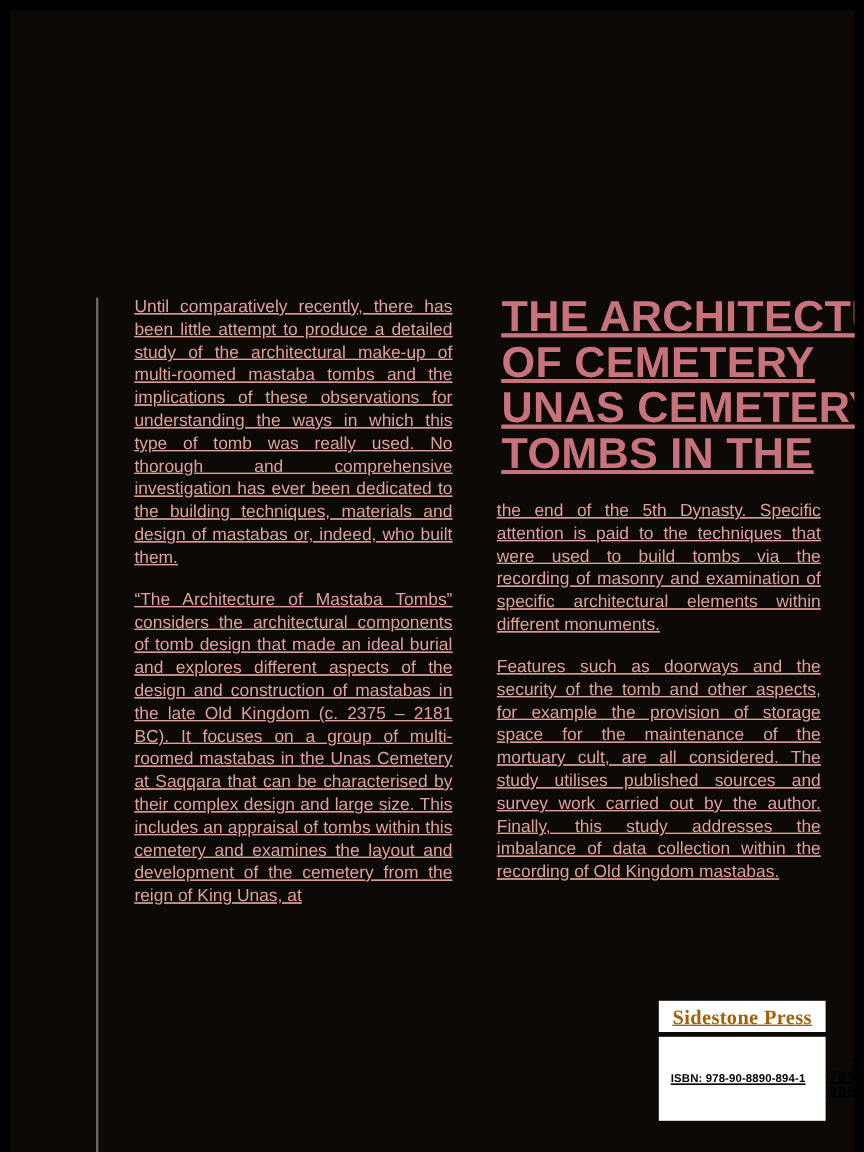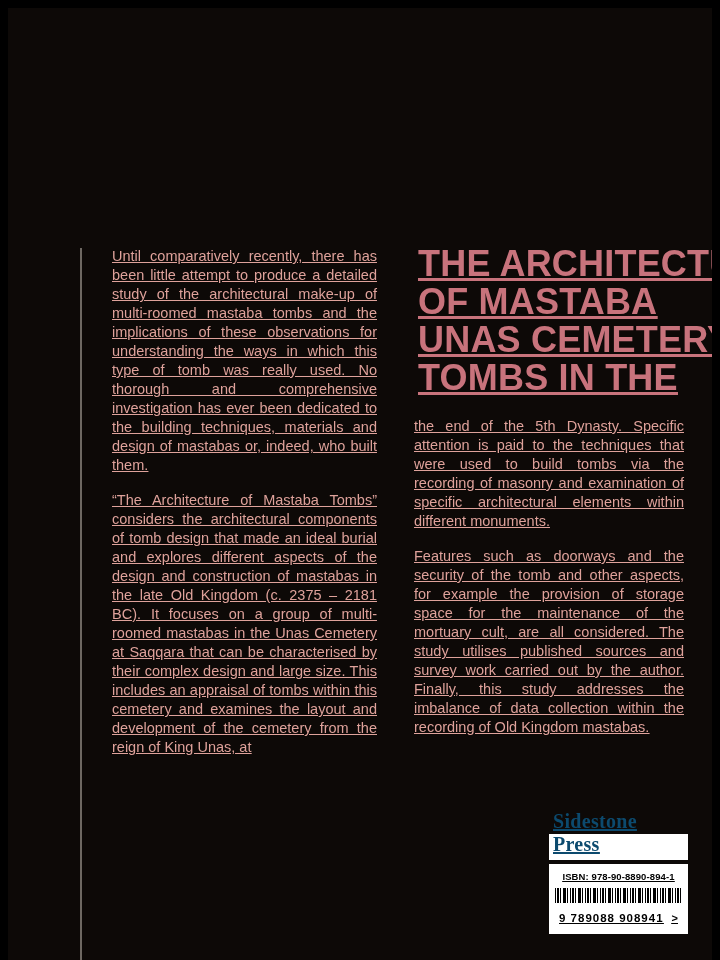--- a/index.html
+++ b/index.html
@@ -53,39 +53,39 @@
     line-height: 28px;
     white-space: nowrap;
   }
   .publisher-name-box {
     position: absolute;
     left: 537px;
     top: 822px;
     width: 139px;
     height: 26px;
     background: #ffffff;
-    color: #0c4a6e;
+    color: #a16207;
     font-family: "Liberation Serif", serif;
     font-weight: bold;
-    font-size: 20px;
+    font-size: 17px;
     letter-spacing: 0.3px;
     display: flex;
-    align-items: flex-end;
+    align-items: flex-start;
     justify-content: center;
   }
   .barcode-box {
     position: absolute;
     left: 537px;
     top: 852px;
     width: 139px;
     height: 70px;
     background: #ffffff;
     padding: 3px 6px 2px;
     display: flex;
-    flex-direction: column;
+    flex-direction: row;
     align-items: center;
   }
   .isbn-label {
     color: #000;
     font-size: 9.5px;
     font-weight: bold;
     letter-spacing: 0.1px;
     white-space: nowrap;
   }
   .bars {
@@ -124,21 +124,21 @@
   <div class="spine-line"></div>
 
   <div class="col left-col">
     <p>Until comparatively recently, there has been little attempt to produce a detailed study of the architectural make-up of multi-roomed mastaba tombs and the implications of these observations for understanding the ways in which this type of tomb was really used. No thorough and comprehensive investigation has ever been dedicated to the building techniques, materials and design of mastabas or, indeed, who built them.</p>
     <p>“The Architecture of Mastaba Tombs” considers the architectural components of tomb design that made an ideal burial and explores different aspects of the design and construction of mastabas in the late Old Kingdom (c. 2375 – 2181 BC). It focuses on a group of multi-roomed mastabas in the Unas Cemetery at Saqqara that can be characterised by their complex design and large size. This includes an appraisal of tombs within this cemetery and examines the layout and development of the cemetery from the reign of King Unas, at</p>
   </div>
 
   <div class="col right-col">
     <h1 class="title">
       <div>THE ARCHITECTURE</div>
-      <div>OF MASTABA</div>
+      <div>OF CEMETERY</div>
       <div>UNAS CEMETERY</div>
       <div>TOMBS IN THE</div>
     </h1>
     <p>the end of the 5th Dynasty. Specific attention is paid to the techniques that were used to build tombs via the recording of masonry and examination of specific architectural elements within different monuments.</p>
     <p>Features such as doorways and the security of the tomb and other aspects, for example the provision of storage space for the maintenance of the mortuary cult, are all considered. The study utilises published sources and survey work carried out by the author. Finally, this study addresses the imbalance of data collection within the recording of Old Kingdom mastabas.</p>
   </div>
 
 
   <div class="publisher-name-box">
     <span>Sidestone Press</span>

